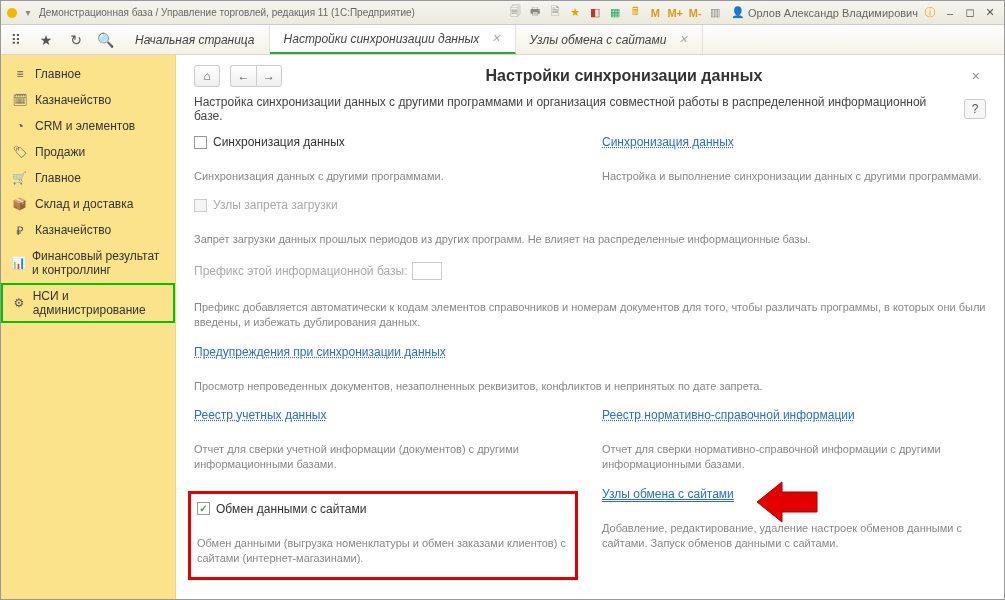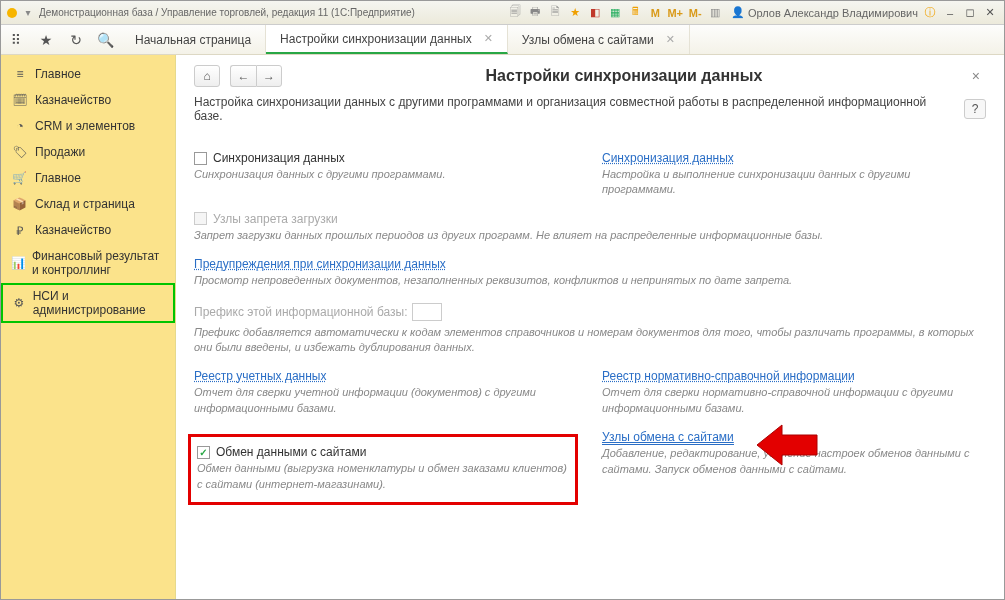--- a/index.html
+++ b/index.html
@@ -11,52 +11,52 @@
   .titlebar .title { color: #666; font-size: 10px; flex: 1; white-space: nowrap; overflow: hidden; text-overflow: ellipsis; }
   .tb-right { display: flex; align-items: center; gap: 4px; }
   .tb-right .ico { width: 16px; height: 16px; display: inline-flex; align-items: center; justify-content: center; font-size: 11px; color: #888; }
   .tb-right .m { color: #d99a1a; font-weight: bold; font-size: 11px; }
   .tb-user { display: flex; align-items: center; color: #666; font-size: 11px; margin-left: 4px; }
   .win-btn { width: 16px; height: 14px; display: inline-flex; align-items: center; justify-content: center; font-size: 11px; color: #555; }
   
   .topnav { background: linear-gradient(#fdfdfc, #f4f2e8); height: 30px; display: flex; align-items: stretch; border-bottom: 1px solid #ddd8c4; }
   .topnav .nav-ico { width: 30px; display: flex; align-items: center; justify-content: center; color: #555; font-size: 14px; }
   .tabs { display: flex; align-items: stretch; }
-  .tab { padding: 0 14px; display: flex; align-items: center; border-right: 1px solid #e5e2d5; color: #444; font-size: 12px; cursor: pointer; position: relative; }
+  .tab { padding: 0 14px; display: flex; align-items: center; border-right: 1px solid #e5e2d5; color: #444; font-size: 12px; cursor: pointer; position: relative; font-style: italic; }
   .tab.active { background: #fff; border-bottom: 2px solid #28a745; }
   .tab .x { margin-left: 12px; color: #aaa; font-size: 11px; }
   
   .body { display: flex; height: calc(600px - 24px - 30px); }
   .sidebar { width: 175px; background: #fce9a3; background: linear-gradient(#fbe38b, #fbe38b); padding: 6px 0; border-right: 1px solid #e6d98c; }
   .sb-item { display: flex; align-items: center; padding: 6px 10px; color: #333; font-size: 12px; cursor: pointer; }
   .sb-item .sico { width: 18px; height: 14px; display: inline-flex; align-items: center; justify-content: center; margin-right: 6px; color: #555; font-size: 12px; }
   .sb-item.selected { outline: 2px solid #00c400; outline-offset: -2px; }
   
   .main { flex: 1; background: #fff; padding: 10px 18px 10px 18px; overflow: auto; position: relative; }
   .toolbar-row { display: flex; align-items: center; margin-bottom: 8px; }
   .tool-btn { width: 26px; height: 22px; border: 1px solid #ccc; background: linear-gradient(#fff,#eee); border-radius: 3px; margin-right: 4px; display: inline-flex; align-items: center; justify-content: center; font-size: 12px; color: #555; }
   .tool-group { display: inline-flex; }
   .tool-group .tool-btn { border-radius: 0; margin-right: 0; border-right: none; }
   .tool-group .tool-btn:first-child { border-radius: 3px 0 0 3px; }
   .tool-group .tool-btn:last-child { border-radius: 0 3px 3px 0; border-right: 1px solid #ccc; }
   .page-title { font-size: 16px; font-weight: bold; color: #333; flex: 1; text-align: center; }
   .close-x { color: #888; font-size: 14px; cursor: pointer; padding: 2px 6px; }
   .help-btn { width: 22px; height: 20px; border: 1px solid #ccc; background: #f7f7f7; border-radius: 3px; display: inline-flex; align-items: center; justify-content: center; font-size: 12px; color: #555; float: right; }
   
-  .intro { color: #444; font-size: 12px; margin-bottom: 28px; display: flex; align-items: center; justify-content: space-between; gap: 11px; }
+  .intro { color: #444; font-size: 12px; margin-bottom: 12px; display: flex; align-items: center; justify-content: space-between; gap: 11px; }
   
   .cols { display: flex; gap: 24px; margin-bottom: 14px; }
   .col { flex: 1; }
   .checkbox-row { display: flex; align-items: center; margin-bottom: 2px; }
   .chk { width: 13px; height: 13px; border: 1px solid #999; margin-right: 6px; display: inline-flex; align-items: center; justify-content: center; font-size: 10px; color: #28a745; background: #fff; }
   .chk.disabled { border-color: #ccc; background: #f5f5f5; }
   .chk.checked::after { content: "✓"; color: #28a745; font-weight: bold; }
   .opt-label { color: #333; font-size: 12px; }
   .opt-label.disabled { color: #aaa; }
-  .desc { color: #888; font-size: 11px; line-height: 1.4; margin-top: 2px; font-style: italic; }
+  .desc { color: #888; font-size: 11px; line-height: 1.4; margin-top: 20px; }
   .link { color: #2a6ec6; text-decoration: underline dotted; cursor: pointer; font-size: 12px; }
   .prefix-row { display: flex; align-items: center; color: #aaa; font-size: 12px; margin-bottom: 4px; }
   .prefix-input { width: 30px; height: 18px; border: 1px solid #ccc; margin-left: 4px; background: #fff; }
   
   .redbox { border: 3px solid #e30000; padding: 8px 6px 10px 6px; margin: 4px 0 0 -6px; }
 </style>
 </head>
 <body>
 
 <div class="titlebar">
@@ -124,21 +124,21 @@
     <div class="sb-item">
         <span class="sico">🏷</span>
         <span>Продажи</span>
       </div>
     <div class="sb-item">
         <span class="sico">🛒</span>
         <span>Главное</span>
       </div>
     <div class="sb-item">
         <span class="sico">📦</span>
-        <span>Склад и страница</span>
+        <span>Склад и доставка</span>
       </div>
     <div class="sb-item">
         <span class="sico">₽</span>
         <span>Казначейство</span>
       </div>
     <div class="sb-item">
         <span class="sico">📊</span>
         <span>Финансовый результат и контроллинг</span>
       </div>
     <div class="sb-item selected">
@@ -180,30 +180,30 @@
 
     <div style="margin-bottom:14px">
       <div class="checkbox-row">
         <span class="chk disabled"></span>
         <span class="opt-label disabled">Узлы запрета загрузки</span>
       </div>
       <div class="desc">Запрет загрузки данных прошлых периодов из других программ. Не влияет на распределенные информационные базы.</div>
     </div>
 
     <div style="margin-bottom:14px">
-      <div><span class="link">Предупреждения при синхронизации данных</span></div>
-      <div class="desc">Просмотр непроведенных документов, незаполненных реквизитов, конфликтов и непринятых по дате запрета.</div>
-    </div>
-
-    <div style="margin-bottom:14px">
       <div class="prefix-row">
         <span>Префикс этой информационной базы:</span>
         <input class="prefix-input" style="">
       </div>
       <div class="desc">Префикс добавляется автоматически к кодам элементов справочников и номерам документов для того, чтобы различать программы, в которых они были введены, и избежать дублирования данных.</div>
+    </div>
+
+    <div style="margin-bottom:14px">
+      <div><span class="link">Предупреждения при синхронизации данных</span></div>
+      <div class="desc">Просмотр непроведенных документов, незаполненных реквизитов, конфликтов и непринятых по дате запрета.</div>
     </div>
 
     <div class="cols">
       <div class="col">
         <div><span class="link">Реестр учетных данных</span></div>
         <div class="desc">Отчет для сверки учетной информации (документов) с другими информационными базами.</div>
       </div>
       <div class="col">
         <div><span class="link">Реестр нормативно-справочной информации</span></div>
         <div class="desc">Отчет для сверки нормативно-справочной информации с другими информационными базами.</div>

